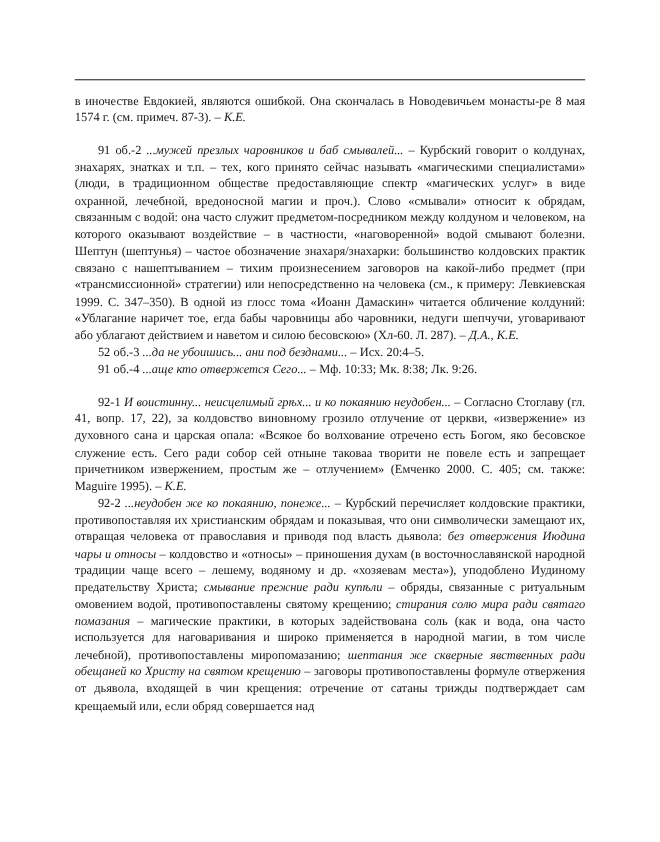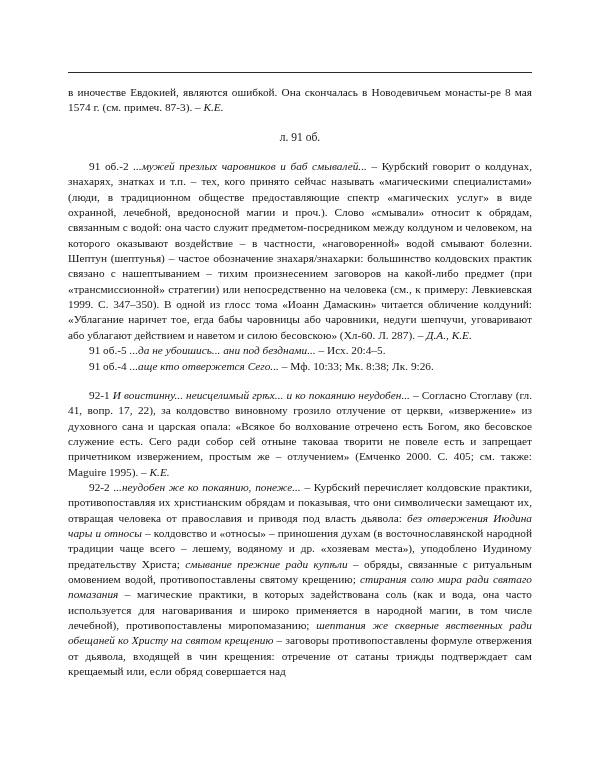--- a/index.html
+++ b/index.html
@@ -103,28 +103,27 @@
 <body>
 
 <div class="page">
 
   <div class="head-rule"></div>
 
   <div class="textblock">
 
     <p class="para flush"><span>в иночестве Евдокией, являются ошибкой. Она скончалась в Новодевичьем монасты-ре 8 мая 1574 г. (см. примеч. 87-3). – </span><i>К.Е.</i></p>
 
-    <p class="folio-heading gap-before-folio">л. 91 об.</p>
 
     <div class="gap-after-folio">
 
 
       <p class="para indent"><span>91 об.-2 </span><i>...мужей презлых чаровников и баб смывалей...</i><span> – Курбский говорит о колдунах, знахарях, знатках и т.п. – тех, кого принято сейчас называть «магическими специалистами» (люди, в традиционном обществе предоставляющие спектр «магических услуг» в виде охранной, лечебной, вредоносной магии и проч.). Слово «смывали» относит к обрядам, связанным с водой: она часто служит предметом-посредником между колдуном и человеком, на которого оказывают воздействие – в частности, «наговоренной» водой смывают болезни. Шептун (шептунья) – частое обозначение знахаря/знахарки: большинство колдовских практик связано с нашептыванием – тихим произнесением заговоров на какой-либо предмет (при «трансмиссионной» стратегии) или непосредственно на человека (см., к примеру: Левкиевская 1999. С. 347–350). В одной из глосс тома «Иоанн Дамаскин» читается обличение колдуний: «Ублагание наричет тое, егда бабы чаровницы або чаровники, недуги шепчучи, уговаривают або ублагают действием и наветом и силою бесовскою» (Хл-60. Л. 287). – </span><i>Д.А., К.Е.</i></p>
 
-      <p class="para indent"><span>91 об.-5 </span><i>...да не убоишись... ани под безднами...</i><span> – Исх. 20:4–5.</span></p>
+      <p class="para indent"><span>52 об.-3 </span><i>...да не убоишись... ани под безднами...</i><span> – Исх. 20:4–5.</span></p>
 
       <p class="para indent"><span>91 об.-4 </span><i>...аще кто отвержется Сего...</i><span> – Мф. 10:33; Мк. 8:38; Лк. 9:26.</span></p>
     </div>
 
 
     <div class="gap-after-folio">
 
       <p class="para indent"><span>92-1 </span><i>И воистинну... неисцелимый грѣх... и ко покаянию неудобен...</i><span> – Согласно Стоглаву (гл. 41, вопр. 17, 22), за колдовство виновному грозило отлучение от церкви, «извержение» из духовного сана и царская опала: «Всякое бо волхование отречено есть Богом, яко бесовское служение есть. Сего ради собор сей отныне таковаа творити не повеле есть и запрещает причетником извержением, простым же – отлучением» (Емченко 2000. С. 405; см. также: Maguire 1995). – </span><i>К.Е.</i></p>
 
       <p class="para indent"><span>92-2 </span><i>...неудобен же ко покаянию, понеже...</i><span class="segments-host"><span> – Курбский перечисляет колдовские практики, противопоставляя их христианским обрядам и показывая, что они символически замещают их, отвращая человека от православия и приводя под власть дьявола: </span><i>без отвержения Июдина чары и относы</i><span> – колдовство и «относы» – приношения духам (в восточнославянской народной традиции чаще всего – лешему, водяному и др. «хозяевам места»), уподоблено Иудиному предательству Христа; </span><i>смывание прежние ради купѣли</i><span> – обряды, связанные с ритуальным омовением водой, противопоставлены святому крещению; </span><i>стирания солю мира ради святаго помазания</i><span> – магические практики, в которых задействована соль (как и вода, она часто используется для наговаривания и широко применяется в народной магии, в том числе лечебной), противопоставлены миропомазанию; </span><i>шептания же скверные явственных ради обещаней ко Христу на святом крещению</i><span> – заговоры противопоставлены формуле отвержения от дьявола, входящей в чин крещения: отречение от сатаны трижды подтверждает сам крещаемый или, если обряд совершается над</span></span></p>

